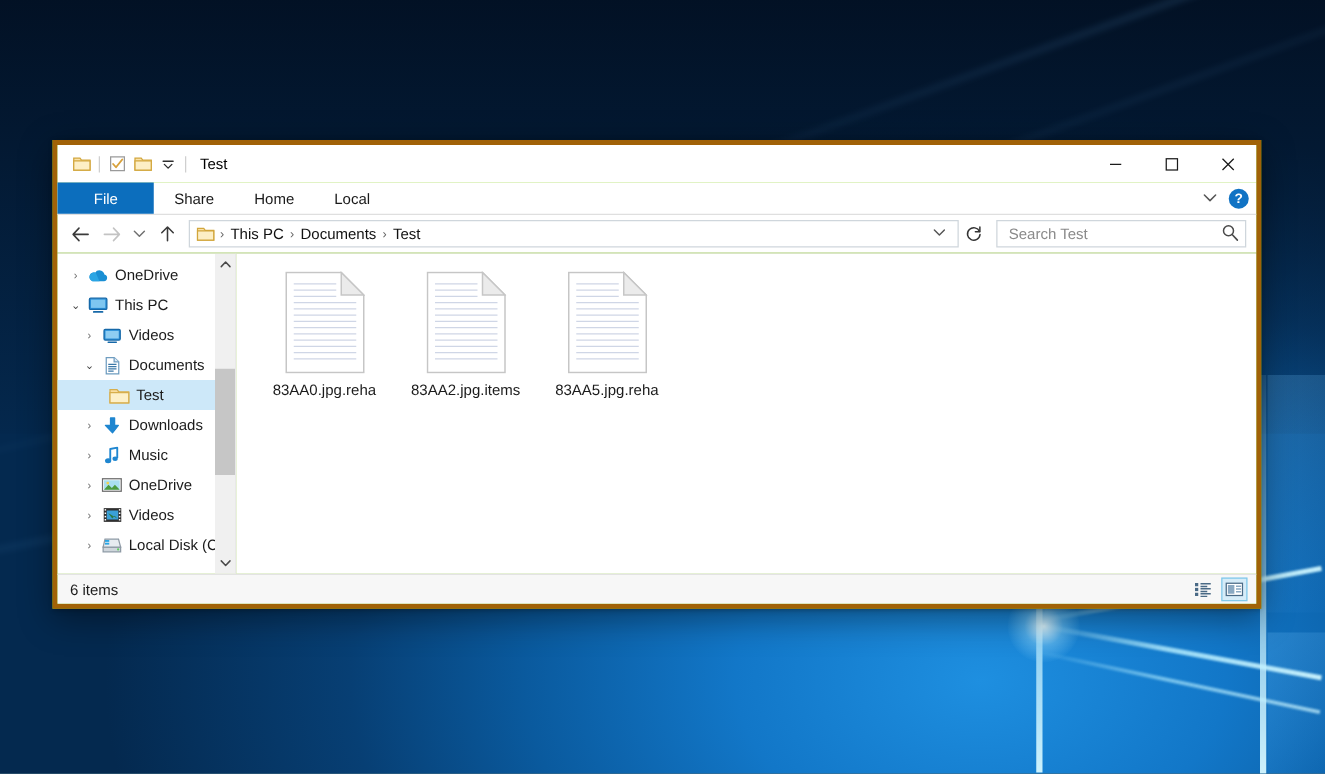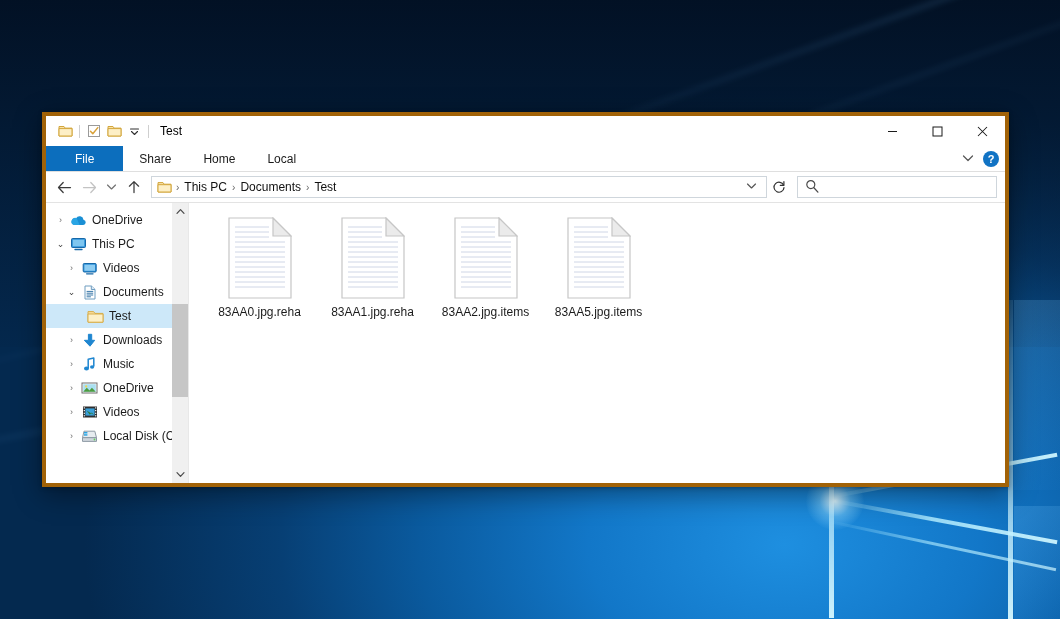--- a/index.html
+++ b/index.html
@@ -408,20 +408,21 @@
       </div>
 
       <div class="refresh-btn">
         <svg width="14" height="14" viewBox="0 0 14 14">
           <path d="M11.6 5.2A5 5 0 1 0 12 7.6" fill="none" stroke="#333" stroke-width="1.2" stroke-linecap="round"></path>
           <path d="M11.9 1.6v3.7H8.3" fill="none" stroke="#333" stroke-width="1.2" stroke-linecap="round" stroke-linejoin="round"></path>
         </svg>
       </div>
 
       <div class="searchbox">
+        <input class="search-input" type="text" placeholder="Search Test" style="">
         <span>
           <svg width="14" height="14" viewBox="0 0 14 14">
             <circle cx="5.8" cy="5.6" r="4" fill="none" stroke="#4a4a4a" stroke-width="1.2"></circle>
             <path d="M8.9 8.8l4 4.3" stroke="#4a4a4a" stroke-width="1.3" stroke-linecap="round"></path>
           </svg>
         </span>
       </div>
     </div>
 
     <div class="body-row">
@@ -581,59 +582,73 @@
               <path d="M1 1h44l18 18v62H1z" fill="#ffffff" stroke="#c6c6c6" stroke-width="1.2"></path>
               <path d="M45 1v18h18z" fill="#ebebeb" stroke="#c6c6c6" stroke-width="1.2"></path>
               <g stroke="#cfd6e6" stroke-width="1">
                 <path d="M7 10h34M7 15h34M7 20h34M7 25h50M7 30h50M7 35h50M7 40h50M7 45h50M7 50h50M7 55h50M7 60h50M7 65h50M7 70h50"></path>
               </g>
             </svg>
           </span>
           <span class="file-label">83AA0.jpg.reha</span>
         </div>
 
+
         <div class="file-item">
           <span class="doc-icon">
             <svg width="64" height="82" viewBox="0 0 64 82">
               <path d="M1 1h44l18 18v62H1z" fill="#ffffff" stroke="#c6c6c6" stroke-width="1.2"></path>
               <path d="M45 1v18h18z" fill="#ebebeb" stroke="#c6c6c6" stroke-width="1.2"></path>
               <g stroke="#cfd6e6" stroke-width="1">
                 <path d="M7 10h34M7 15h34M7 20h34M7 25h50M7 30h50M7 35h50M7 40h50M7 45h50M7 50h50M7 55h50M7 60h50M7 65h50M7 70h50"></path>
               </g>
             </svg>
           </span>
-          <span class="file-label">83AA1.jpg.reha</span>
-        </div>
+          <span class="file-label">83AA2.jpg.items</span>
+        </div>
+
+
 
         <div class="file-item">
           <span class="doc-icon">
             <svg width="64" height="82" viewBox="0 0 64 82">
               <path d="M1 1h44l18 18v62H1z" fill="#ffffff" stroke="#c6c6c6" stroke-width="1.2"></path>
               <path d="M45 1v18h18z" fill="#ebebeb" stroke="#c6c6c6" stroke-width="1.2"></path>
               <g stroke="#cfd6e6" stroke-width="1">
                 <path d="M7 10h34M7 15h34M7 20h34M7 25h50M7 30h50M7 35h50M7 40h50M7 45h50M7 50h50M7 55h50M7 60h50M7 65h50M7 70h50"></path>
               </g>
             </svg>
           </span>
-          <span class="file-label">83AA2.jpg.items</span>
-        </div>
-
-
-
-        <div class="file-item">
-          <span class="doc-icon">
-            <svg width="64" height="82" viewBox="0 0 64 82">
-              <path d="M1 1h44l18 18v62H1z" fill="#ffffff" stroke="#c6c6c6" stroke-width="1.2"></path>
-              <path d="M45 1v18h18z" fill="#ebebeb" stroke="#c6c6c6" stroke-width="1.2"></path>
-              <g stroke="#cfd6e6" stroke-width="1">
-                <path d="M7 10h34M7 15h34M7 20h34M7 25h50M7 30h50M7 35h50M7 40h50M7 45h50M7 50h50M7 55h50M7 60h50M7 65h50M7 70h50"></path>
-              </g>
-            </svg>
-          </span>
-          <span class="file-label">83AA5.jpg.items</span>
+          <span class="file-label">83AA5.jpg.reha</span>
         </div>
 
       </div>
     </div>
 
+    <div class="statusbar">
+      <span class="status-text">6 items</span>
+      <div class="view-btns">
+        <div class="view-btn">
+          <svg width="15" height="13" viewBox="0 0 15 13">
+            <g fill="#4a6a86">
+              <rect x="1" y="1.4" width="2.6" height="2.6"></rect>
+              <rect x="1" y="5.3" width="2.6" height="2.6"></rect>
+              <rect x="1" y="9.2" width="2.6" height="2.6"></rect>
+            </g>
+            <g stroke="#4a6a86" stroke-width="1.15">
+              <path d="M5.4 2h8.2M5.4 4.2h5.4M5.4 6h8.2M5.4 8.2h5.4M5.4 10h8.2M5.4 12.1h5.4"></path>
+            </g>
+          </svg>
+        </div>
+        <div class="view-btn active">
+          <svg width="15" height="13" viewBox="0 0 15 13">
+            <rect x="1" y="1.6" width="13" height="9.8" fill="#fff" stroke="#4a6a86" stroke-width="1"></rect>
+            <rect x="2.3" y="3" width="5.2" height="7" fill="#8ba9c2"></rect>
+            <g stroke="#8ba9c2" stroke-width="1.1">
+              <path d="M8.8 4h4.1M8.8 6.2h4.1M8.8 8.4h4.1"></path>
+            </g>
+          </svg>
+        </div>
+      </div>
+    </div>
 
   </div>
 </div>
 
 </body></html>

